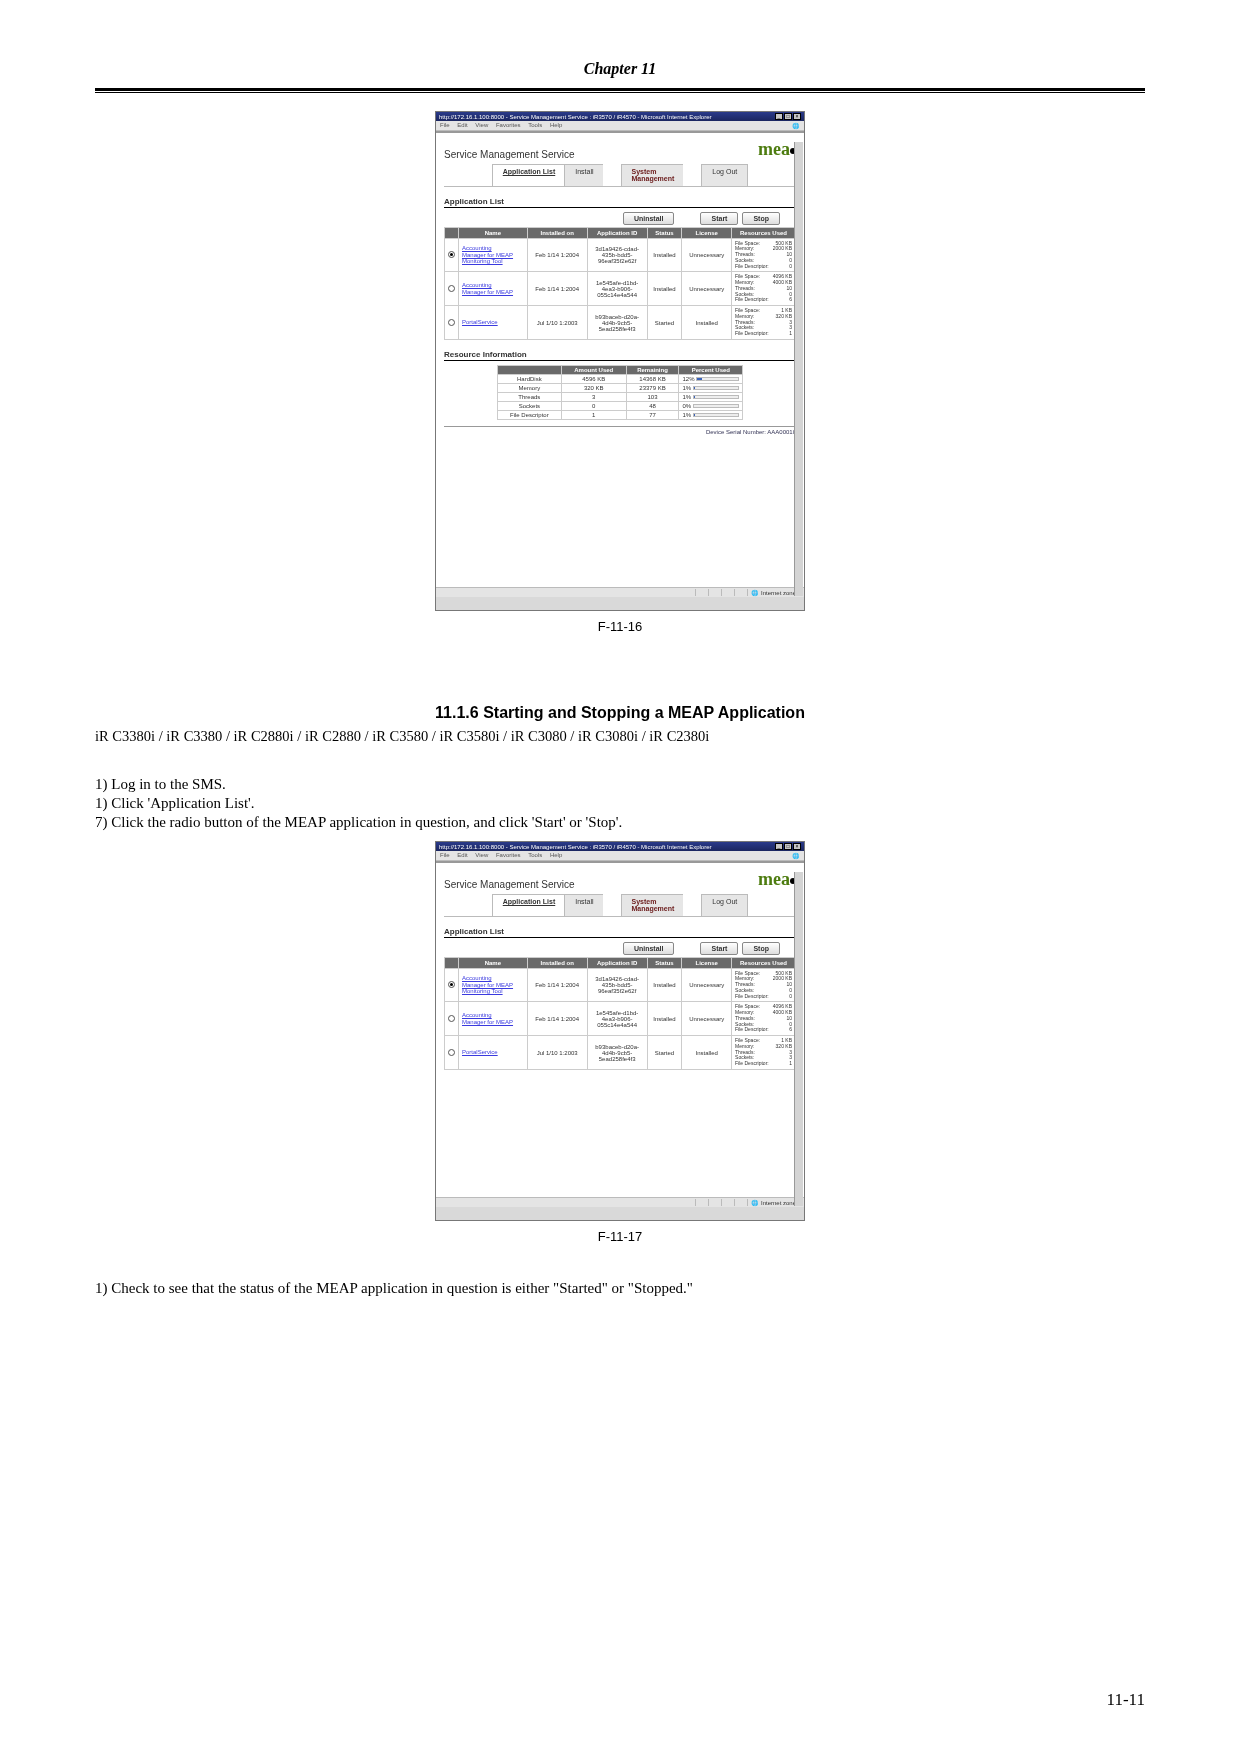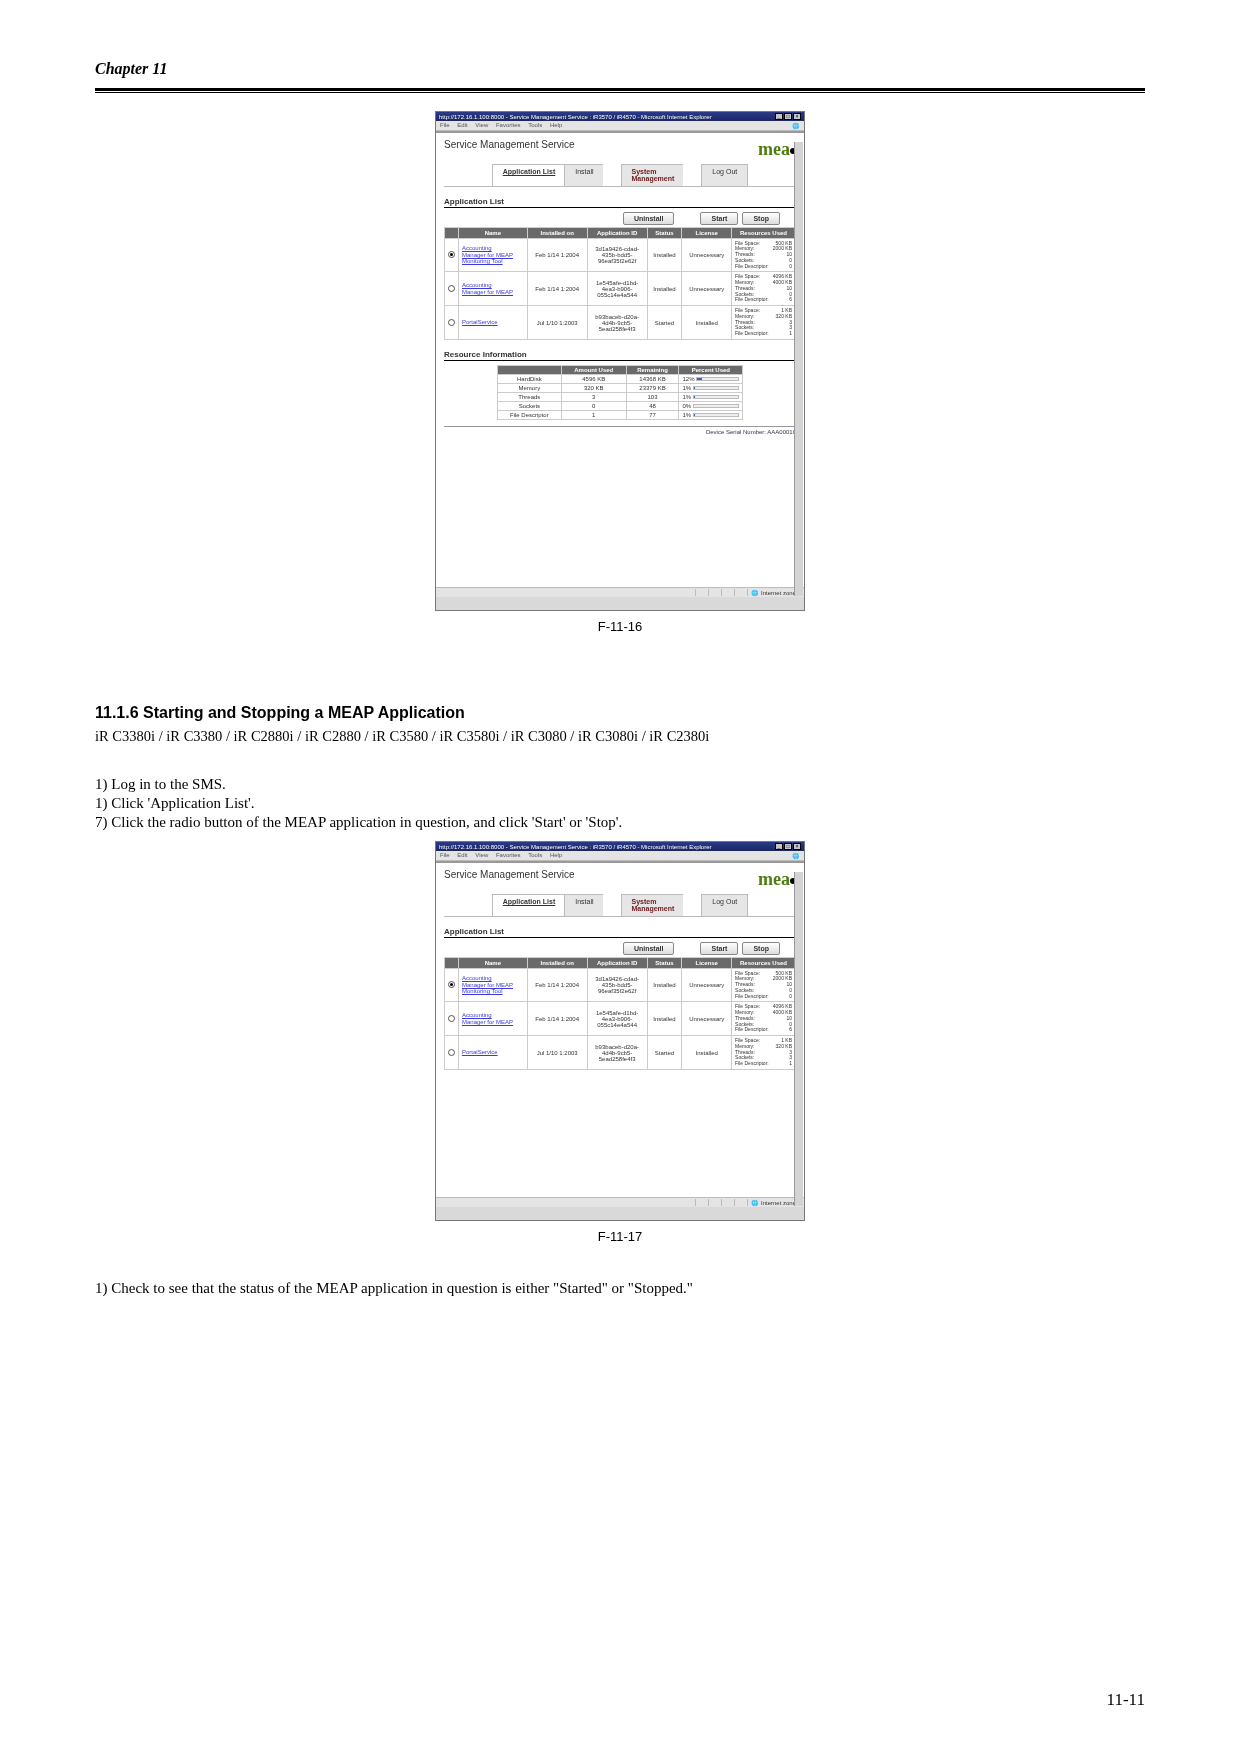--- a/index.html
+++ b/index.html
@@ -9,21 +9,21 @@
       height: 1754px;
       margin: 0;
       padding: 60px 95px 50px 95px;
       font-family: "Times New Roman", Times, serif;
       font-size: 15px;
       color: #000;
       background: #fff;
       position: relative;
     }
     .chapter-header {
-      text-align: left;
+      text-align: center;
       font-style: italic;
       font-weight: bold;
       font-size: 16px;
       margin-bottom: 10px;
     }
     .double-rule {
       border: none;
       border-top: 3px solid #000;
       border-bottom: 1px solid #000;
       height: 5px;
@@ -72,21 +72,21 @@
     }
     .menubar .menus span { margin-right: 6px; color: #555; }
     .content-area {
       background: #fff;
       padding: 6px 8px;
       border-top: 2px solid #999;
     }
     .sms-header {
       display: flex;
       justify-content: space-between;
-      align-items: flex-start;
+      align-items: flex-end;
       margin-bottom: 4px;
     }
     .sms-title { font-size: 10px; color: #333; font-family: Arial; }
     .logo { font-size: 18px; font-weight: bold; font-family: Georgia, serif; color: #4d7c0f; }
     .logo .d { display:inline-block; width:6px;height:6px;background:#000;border-radius:50%; vertical-align:middle;}
     .tabs {
       display: flex;
       justify-content: center;
       gap: 0;
       border-bottom: 1px solid #bbb;
@@ -169,20 +169,21 @@
       text-align: center;
       font-family: Arial, Helvetica, sans-serif;
       font-size: 13px;
       margin: 8px 0 30px 0;
     }
     .section-heading {
       font-family: Arial, Helvetica, sans-serif;
       font-weight: bold;
       font-size: 16px;
       margin: 40px 0 6px 0;
+      text-align: center;
     }
     .models {
       font-size: 14.5px;
       margin-bottom: 31px;
     }
     .step { font-size: 15px; margin: 2px 0; }
     .page-number {
       position: absolute;
       bottom: 44px;
       right: 95px;

